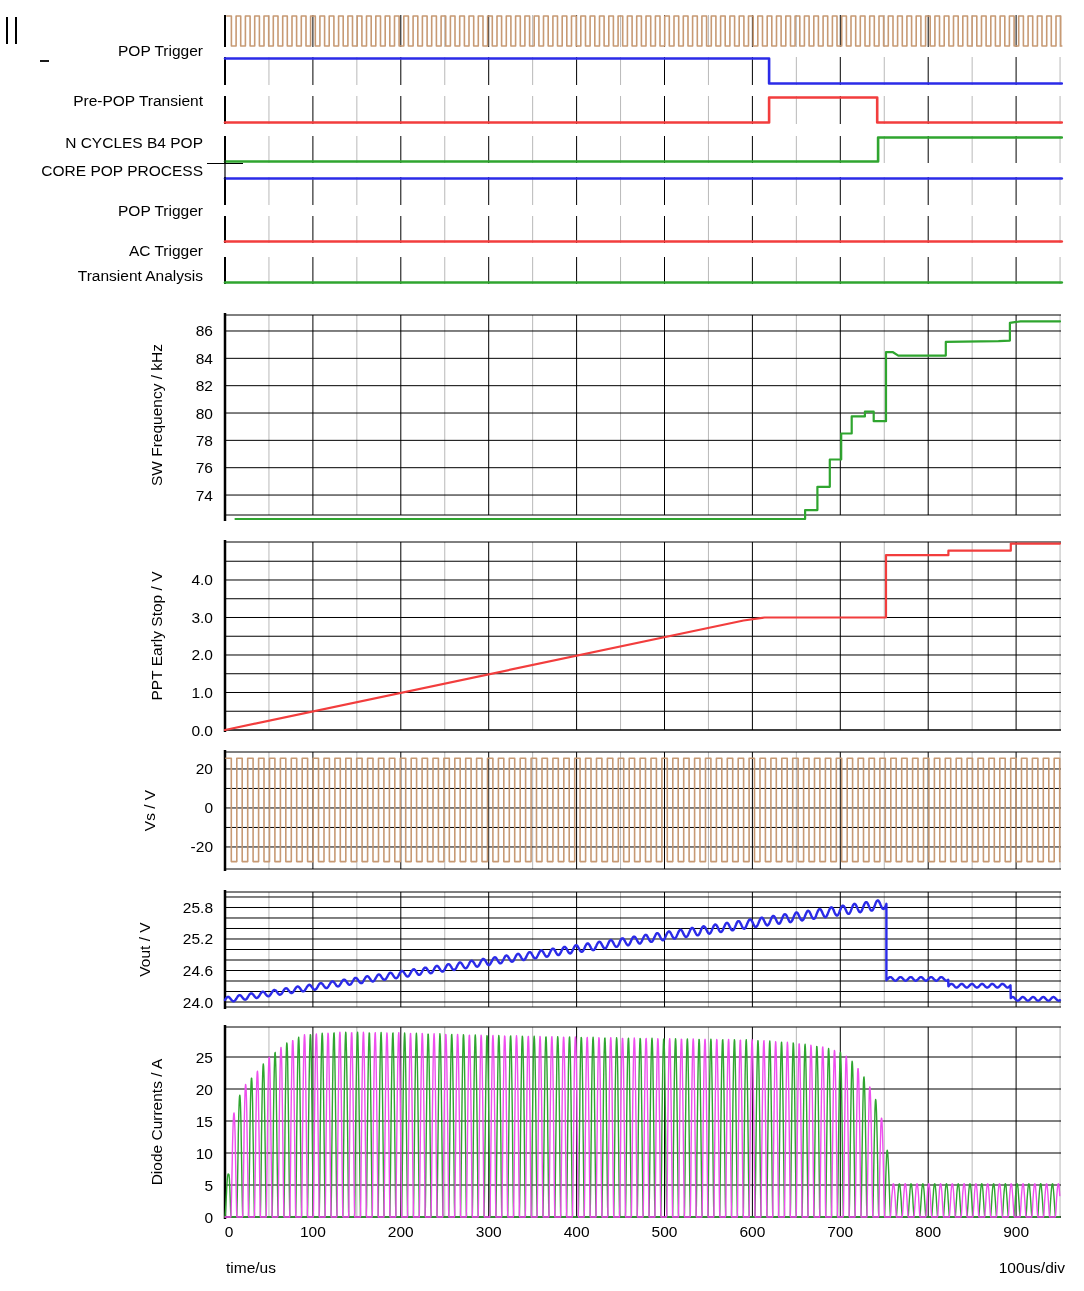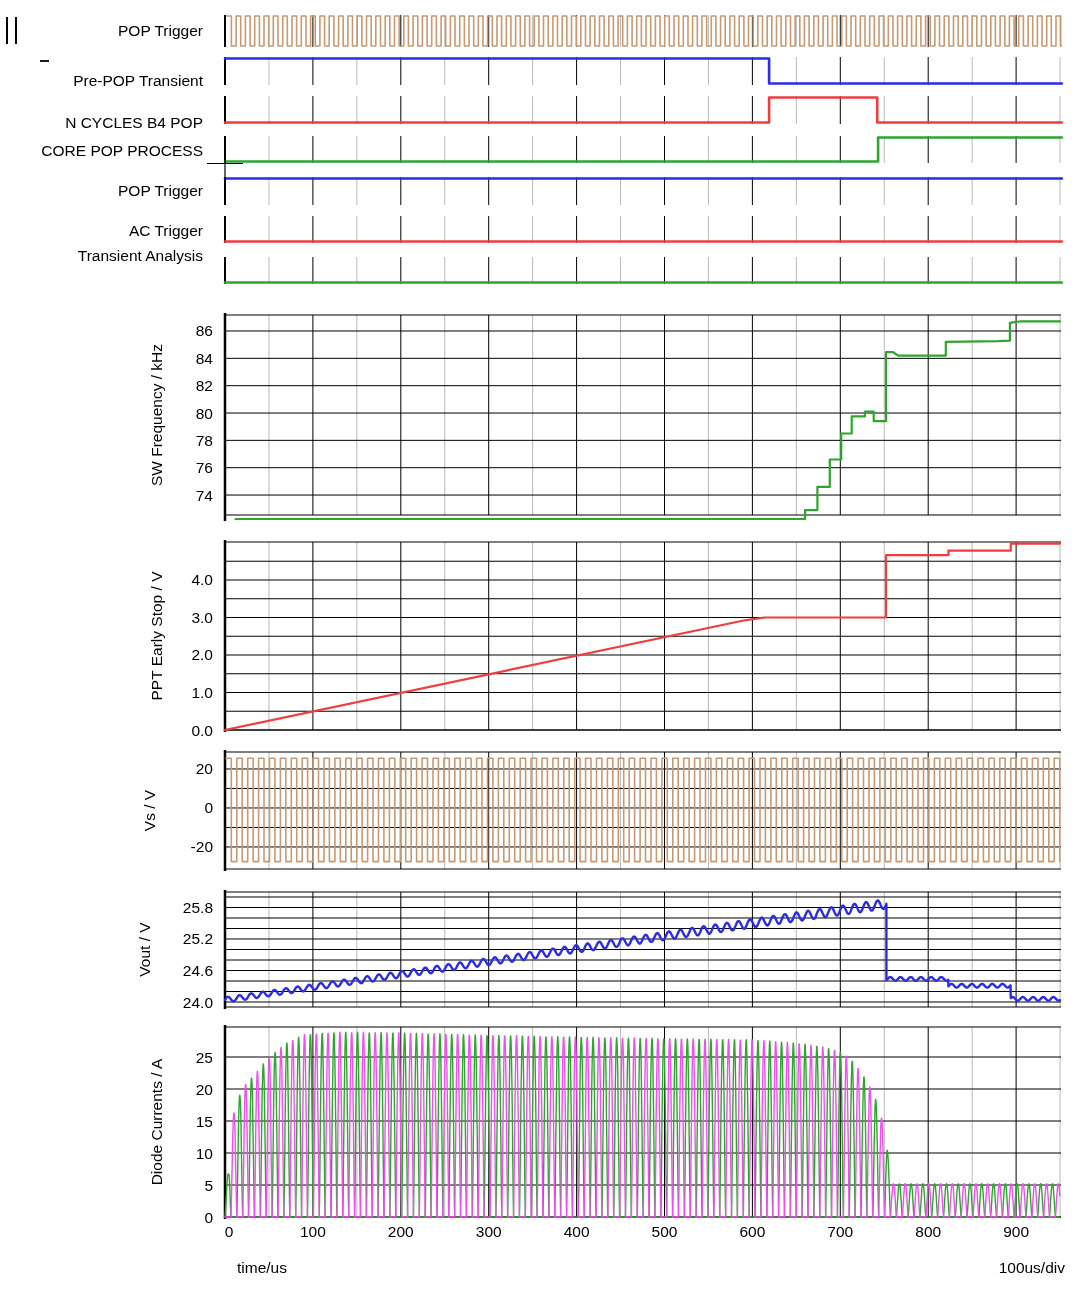--- a/index.html
+++ b/index.html
@@ -1,26 +1,26 @@
 <!DOCTYPE html>
 <html><head>
 <meta charset="utf-8">
 <style>
   html,body{margin:0;padding:0;background:#fff;}
   body{width:1084px;height:1291px;position:relative;overflow:hidden;
        font-family:"Liberation Sans", sans-serif;color:#000;}
   #root{position:absolute;inset:0;}
   .dlabel{position:absolute;left:0;width:203px;text-align:right;
-          font-size:15.5px;line-height:20px;white-space:nowrap;}
+          font-size:15.5px;line-height:20px;white-space:nowrap;margin-top:20px;}
   #graph{position:absolute;left:0;top:0;}
   .corner-mark{position:absolute;left:6px;top:17px;width:7px;height:27px;
                border-left:2.5px solid #000;border-right:2.5px solid #000;}
   .mini-dash{position:absolute;left:40px;top:60px;width:9px;height:2px;background:#1a1a1a;}
   .xlab{position:absolute;font-size:15.5px;line-height:20px;}
-  #xlab-left{left:226px;top:1258px;margin-left:11px;}
+  #xlab-left{left:226px;top:1258px;}
   #xlab-right{right:19px;top:1258px;margin-left:44px;}
 </style>
 </head>
 <body>
 
 <div id="root">
   <div class="corner-mark"></div>
   <div class="mini-dash"></div>
 
   <div class="dlabel" style="top:21px">POP Trigger</div>

